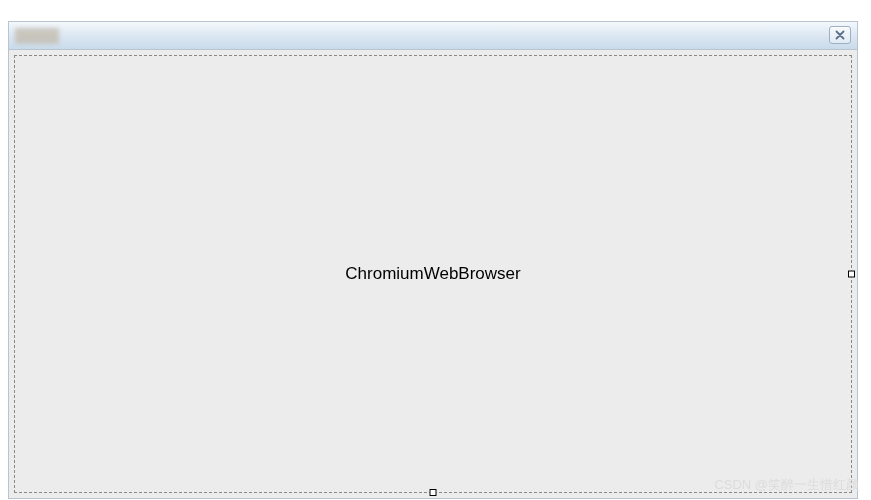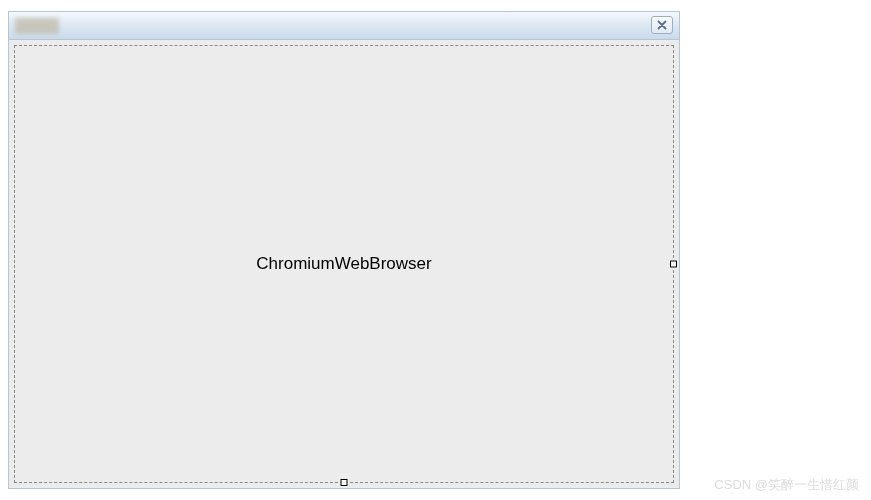--- a/index.html
+++ b/index.html
@@ -12,23 +12,23 @@
       width: 871px;
       height: 500px;
       background: #ffffff;
       font-family: Arial, "Microsoft YaHei", sans-serif;
       position: relative;
       overflow: hidden;
     }
     
     .window-frame {
       position: absolute;
-      top: 11px;
+      top: 21px;
       left: 8px;
-      width: 672px;
+      width: 850px;
       height: 478px;
       border: 1px solid #b8c4d0;
       background: #ececec;
     }
     
     .title-bar {
       height: 28px;
       background: linear-gradient(to bottom, #f4f8fc 0%, #dce7f2 50%, #c9dbeb 100%);
       border-bottom: 1px solid #b8c4d0;
       position: relative;

